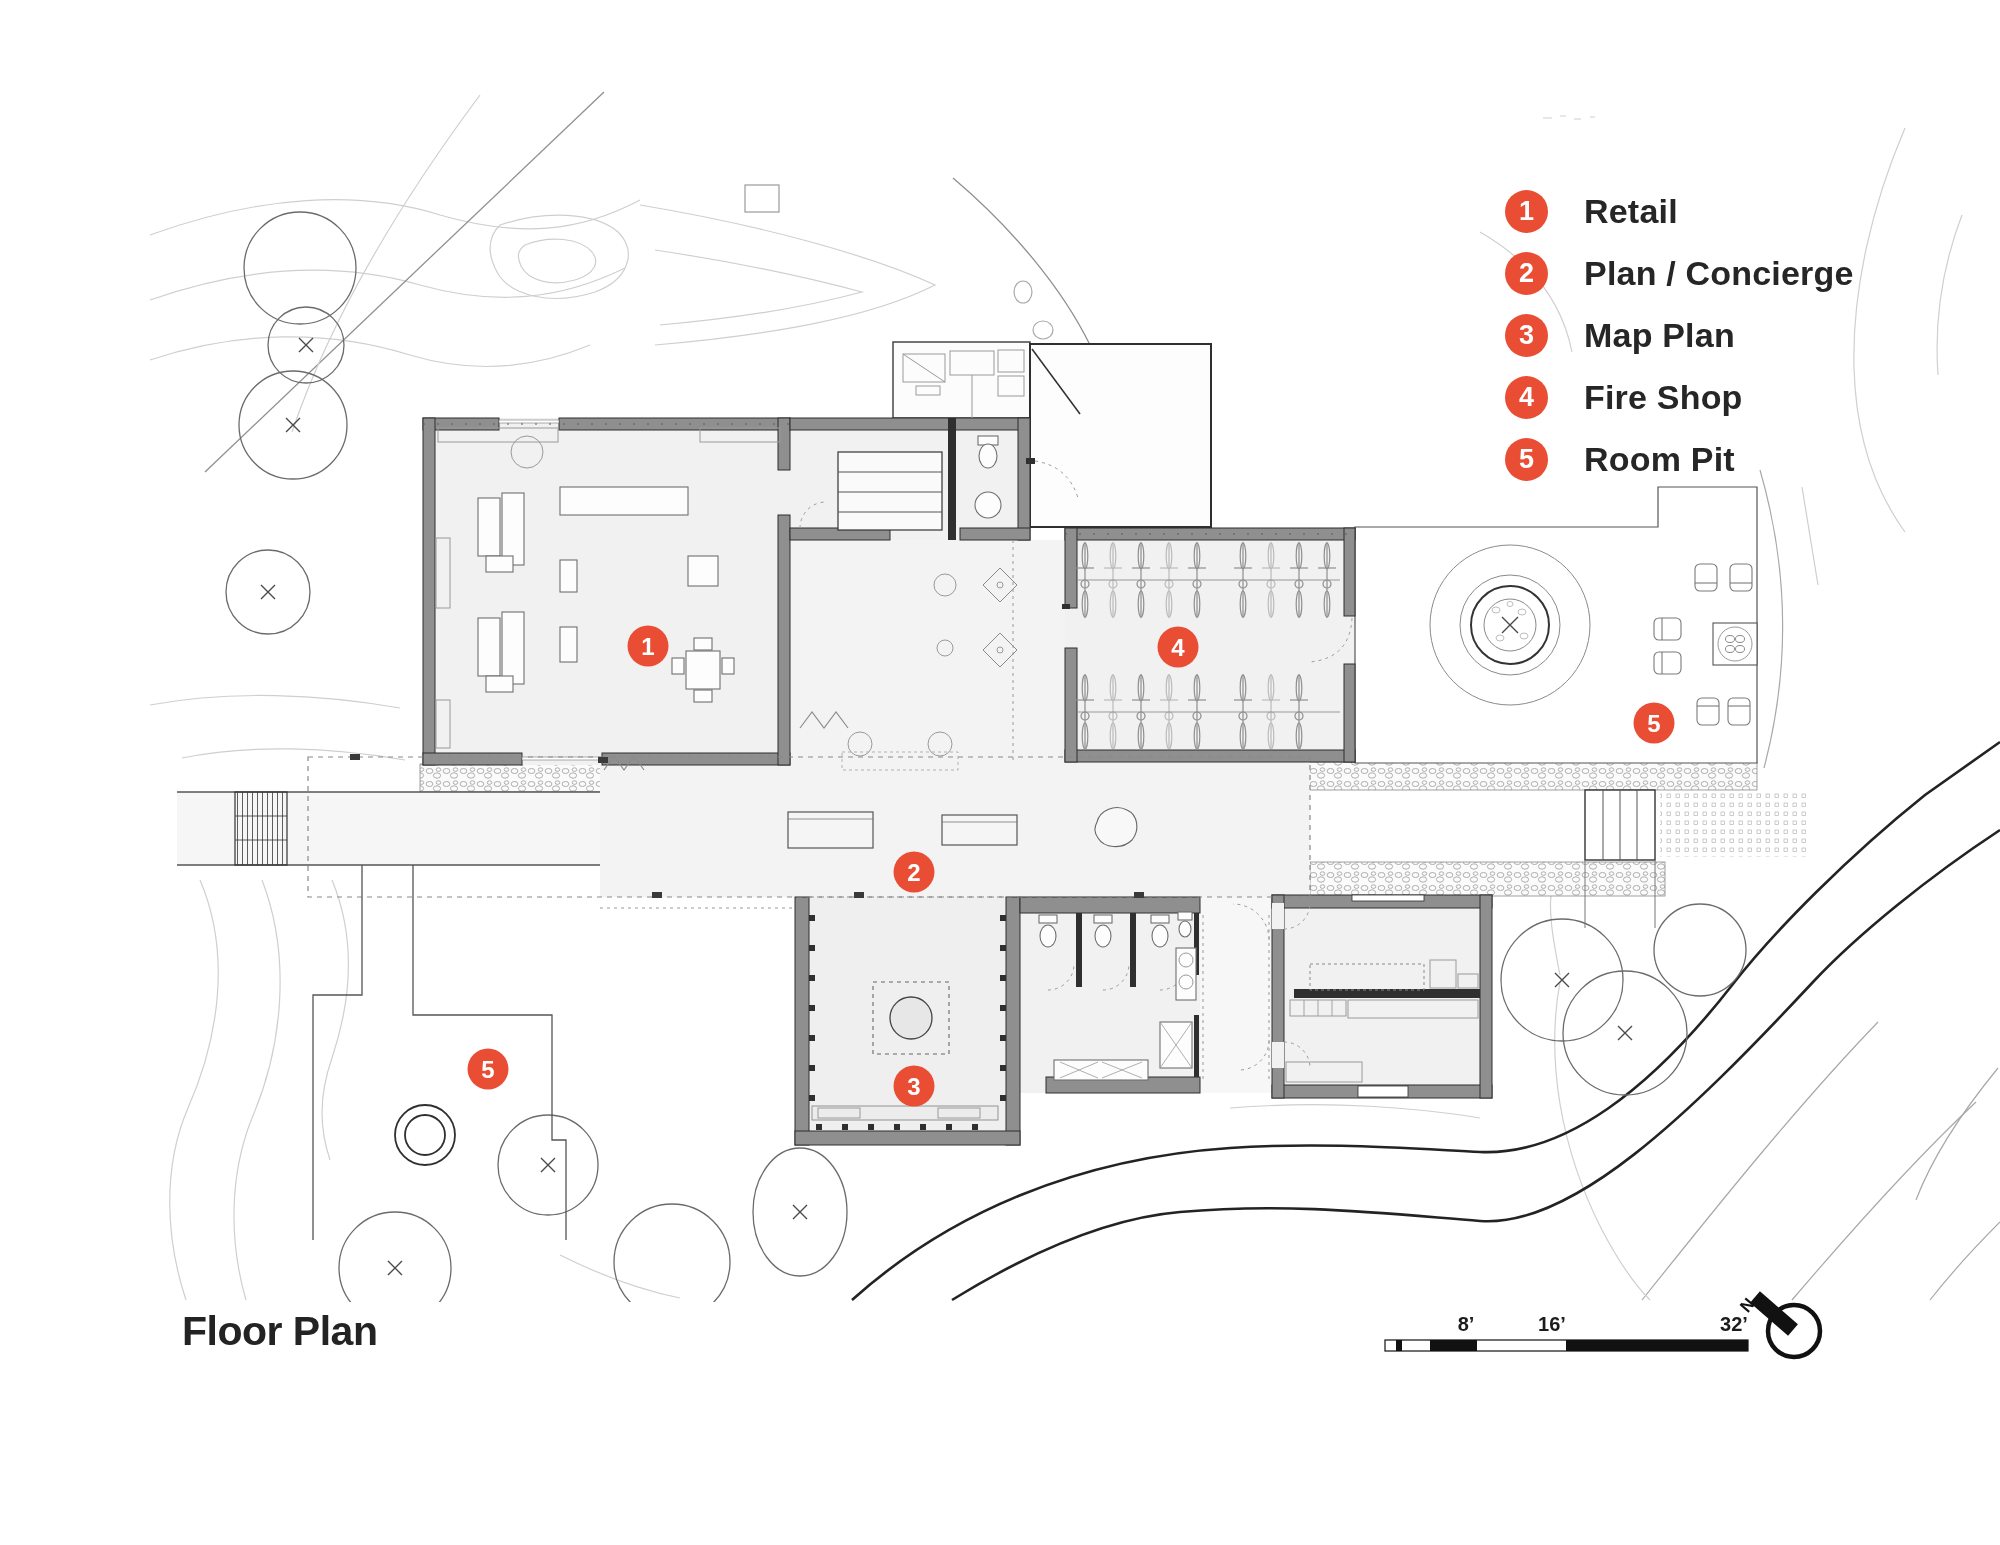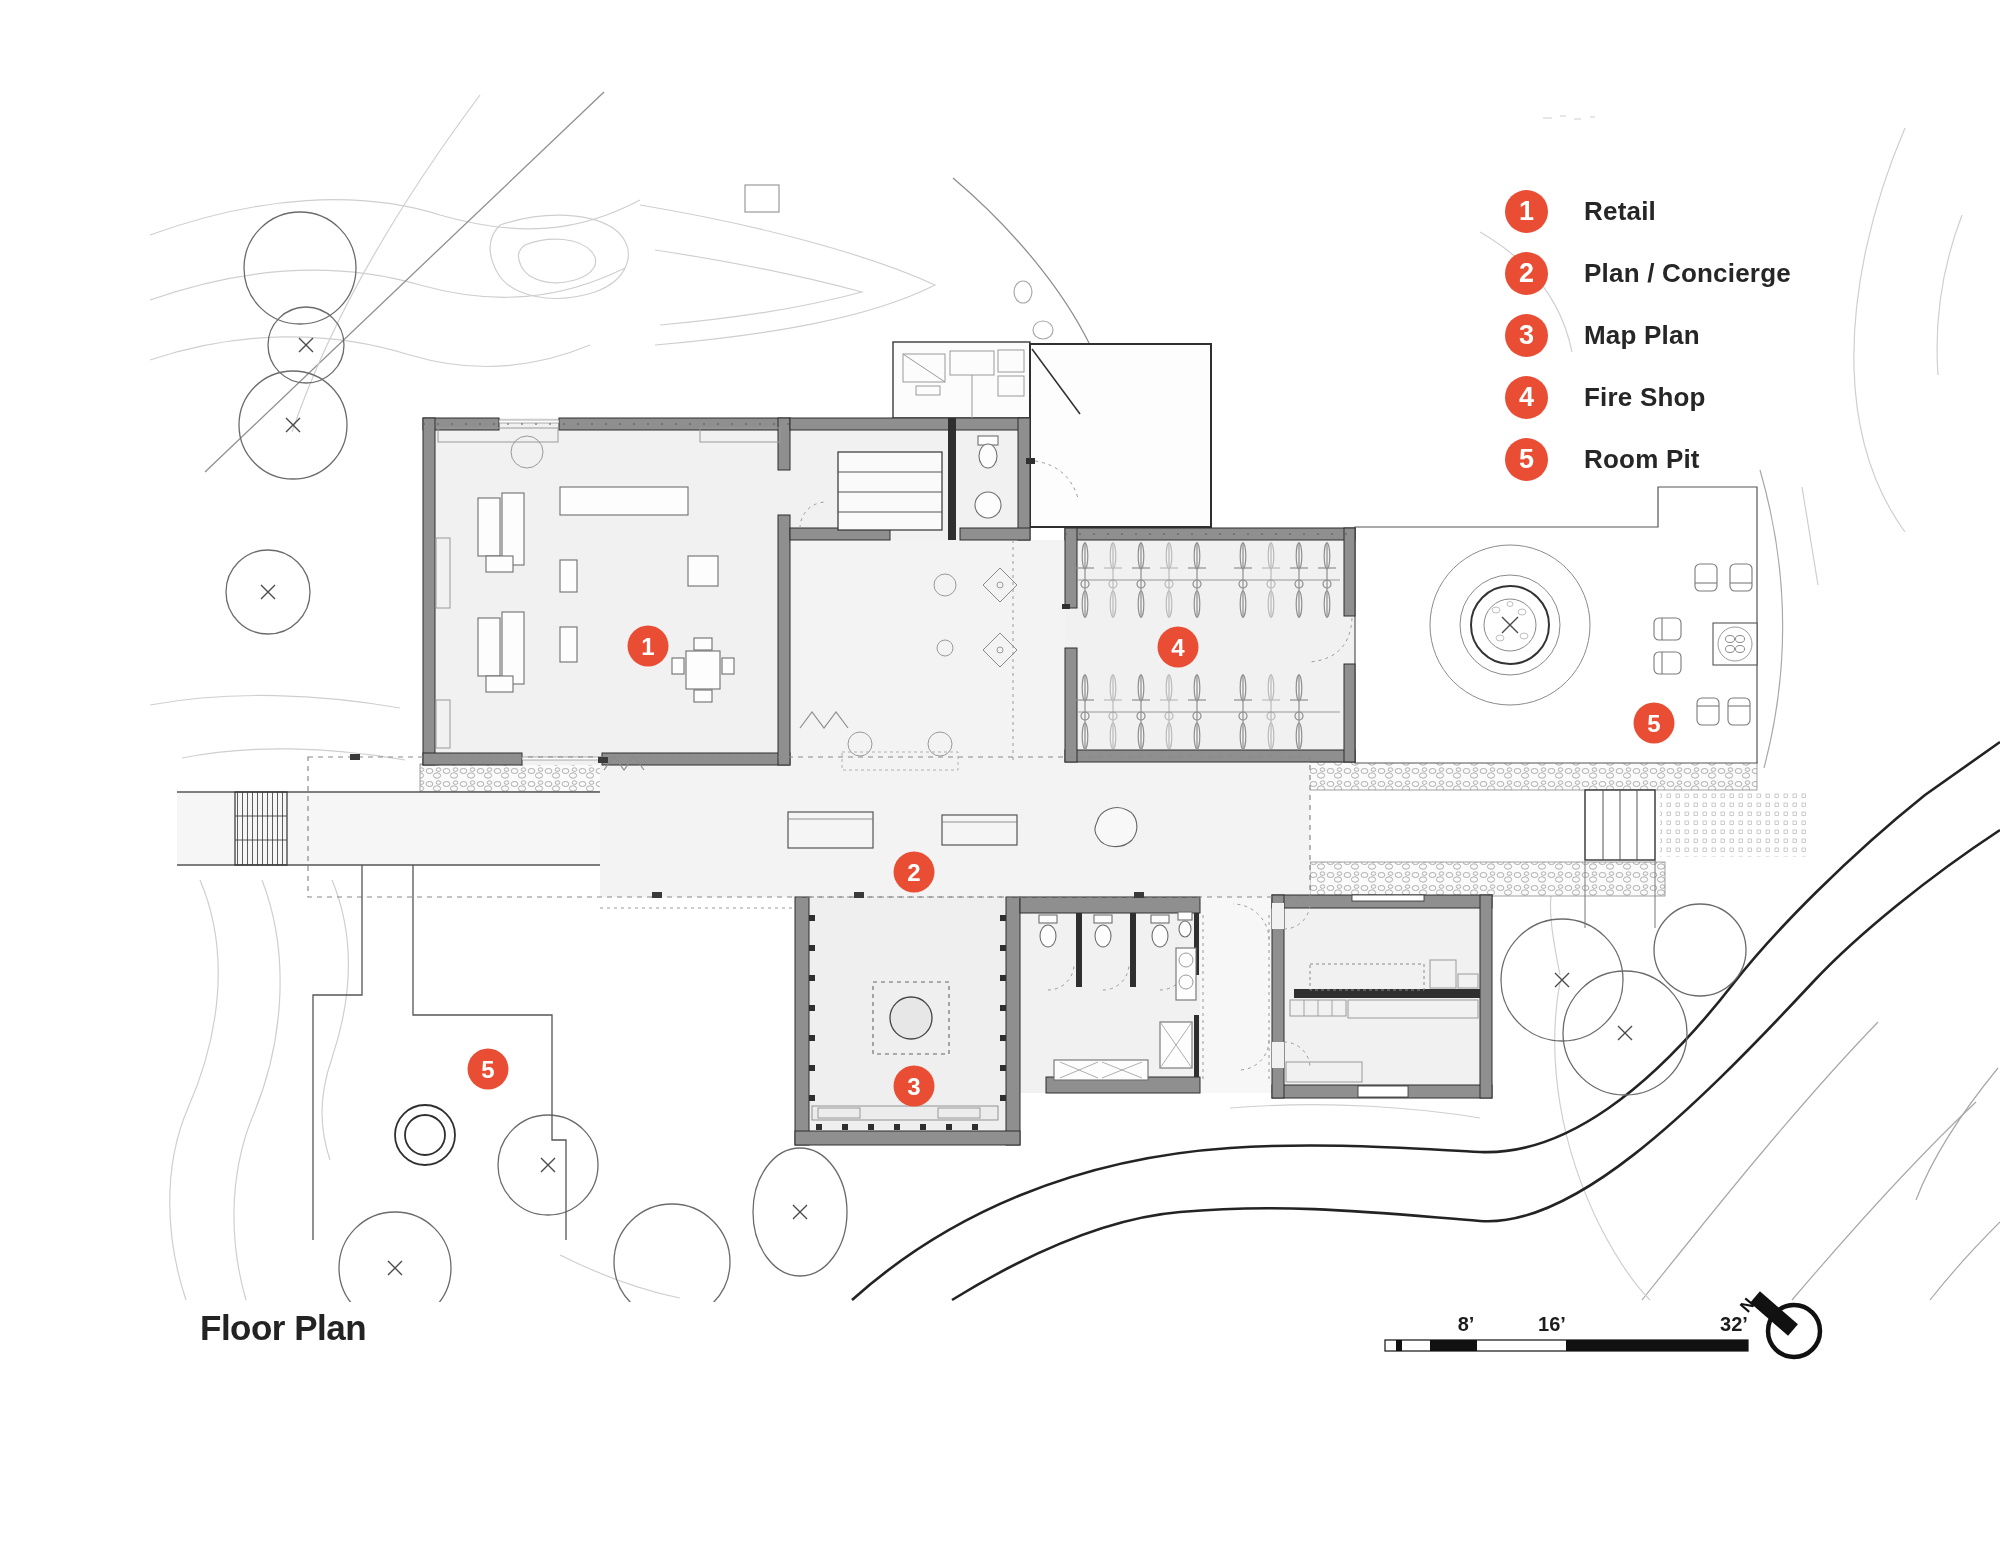--- a/index.html
+++ b/index.html
@@ -4,23 +4,23 @@
 <style>
   html,body{margin:0;padding:0;background:#fff;}
   .stage{position:relative;width:2000px;height:1545px;background:#fff;overflow:hidden;
          font-family:"Liberation Sans", sans-serif;}
   .stage svg{position:absolute;left:0;top:0;}
   
   .legend{position:absolute;left:1505px;top:190px;display:flex;flex-direction:column;gap:19px;}
   .legend-row{display:flex;align-items:center;height:43px;}
   .badge{width:43px;height:43px;border-radius:50%;color:#fff;font-size:27px;font-weight:700;
          display:flex;align-items:center;justify-content:center;flex:0 0 43px;}
-  .legend-label{margin-left:36px;font-size:26px;font-weight:700;color:#262626;letter-spacing:.2px;white-space:nowrap;}
+  .legend-label{margin-left:36px;font-size:34px;font-weight:700;color:#262626;letter-spacing:.2px;white-space:nowrap;}
   
-  .title{position:absolute;left:200px;top:1308px;font-size:35px;font-weight:700;color:#232323;letter-spacing:-.5px;}
+  .title{position:absolute;left:182px;top:1308px;font-size:41px;font-weight:700;color:#232323;letter-spacing:-.5px;}
   
   .c-light{stroke:#cfcfcf;stroke-width:1.2;fill:none;}
   .c-mid{stroke:#a8a8a8;stroke-width:1.2;fill:none;}
   .c-dark{stroke:#8f8f8f;stroke-width:1.3;fill:none;}
   .creek{stroke:#232323;stroke-width:2.6;fill:none;}
   .tree{stroke:#6b6b6b;stroke-width:1.3;fill:none;}
   .xmark{stroke:#4a4a4a;stroke-width:1.4;}
   .wall{fill:#8f8f8f;stroke:#2f2f2f;stroke-width:1;}
   .wallDark{fill:#2f2f2f;stroke:none;}
   .furn{stroke:#6f6f6f;stroke-width:1.1;fill:#fdfdfd;}

